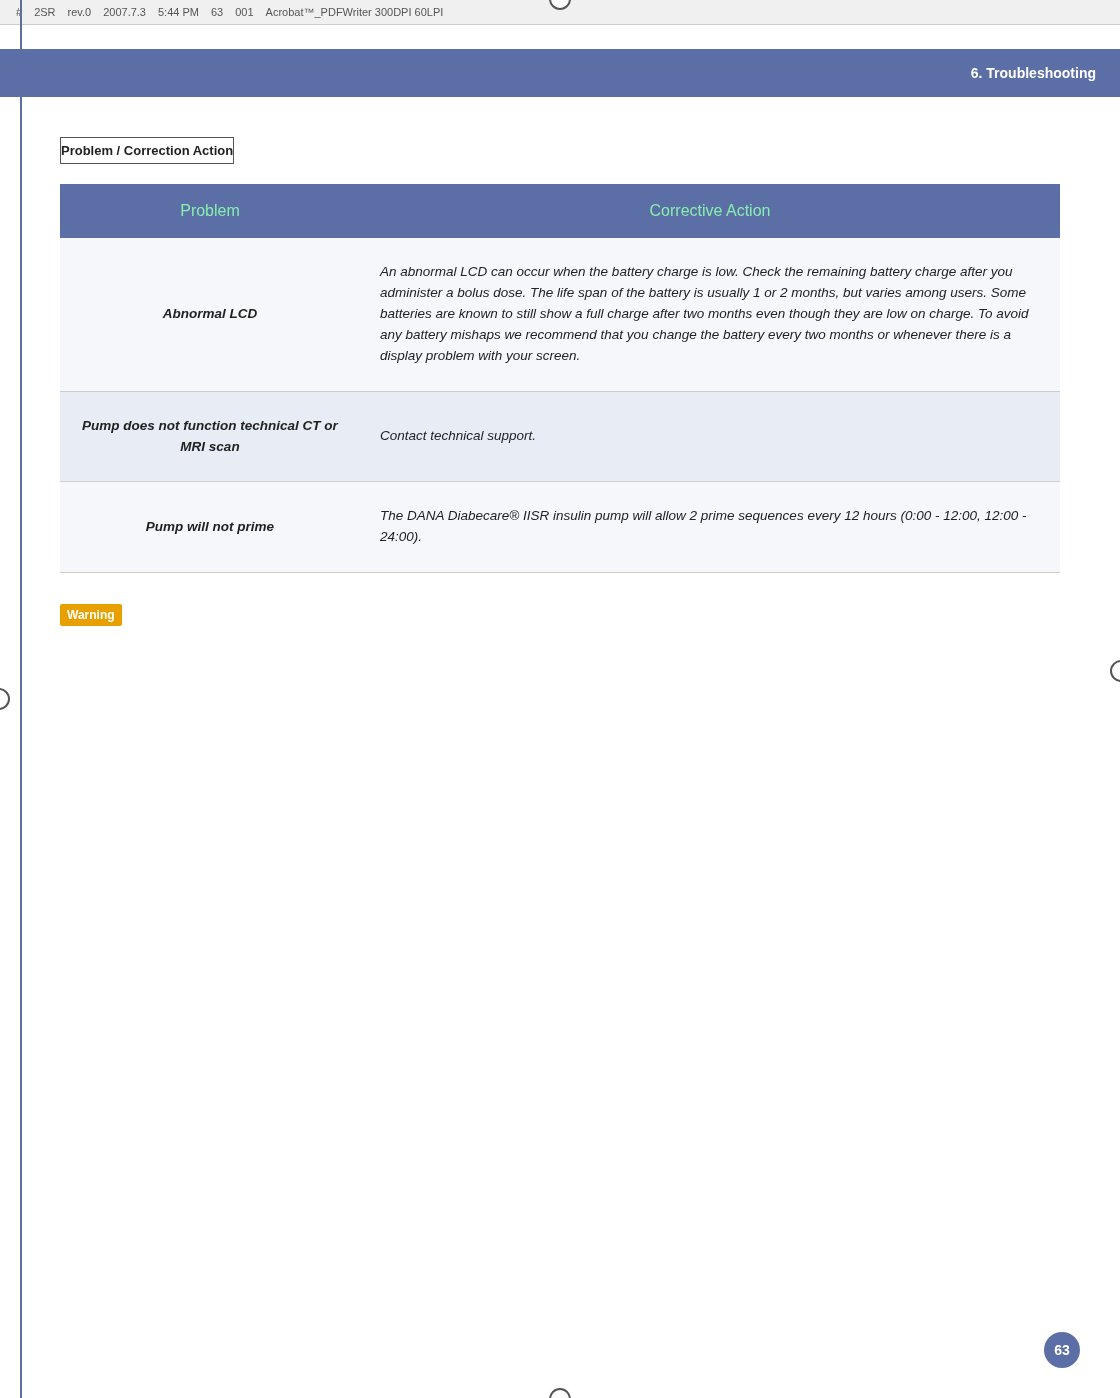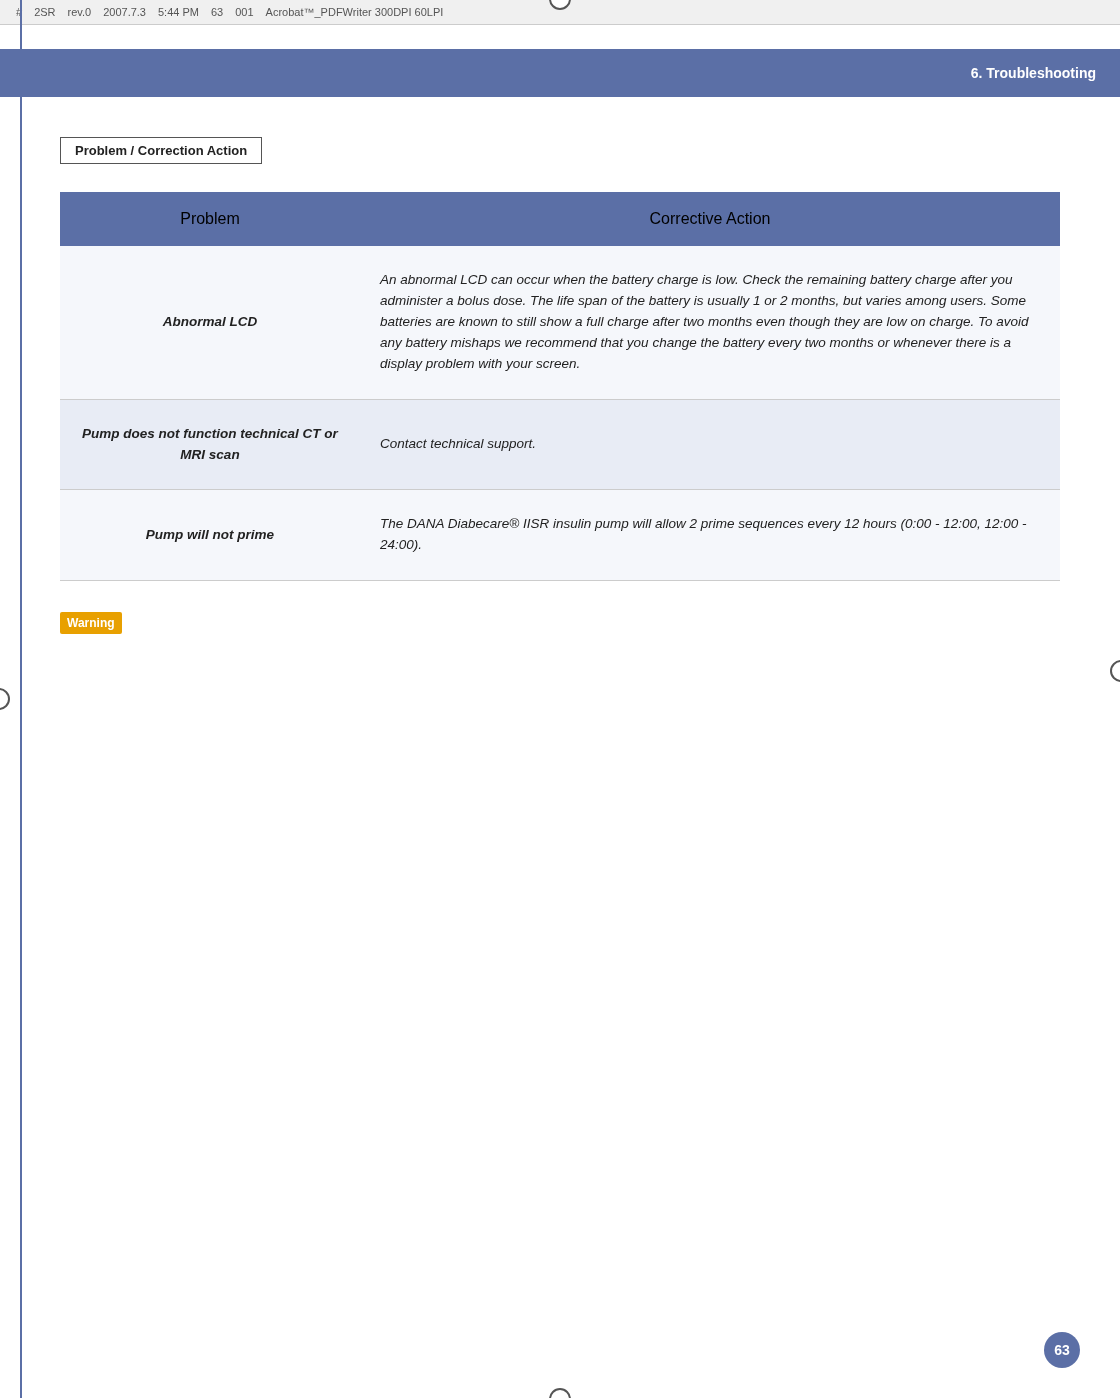--- a/index.html
+++ b/index.html
@@ -47,41 +47,41 @@
     
     .page-content {
       padding: 40px 60px 60px 60px;
       position: relative;
     }
 
     
     .section-label-box {
       display: inline-block;
       border: 1.5px solid #555;
-      padding: 5px 14px;
-      margin-bottom: 28px;
+      padding: 5px 0;
+      margin-bottom: 20px;
       font-weight: bold;
       font-size: 13px;
       color: #222;
       background: #fff;
     }
 
     
     .troubleshoot-table {
       width: 100%;
       border-collapse: collapse;
       margin-bottom: 30px;
     }
 
     .troubleshoot-table thead tr {
       background: #5b6fa6;
     }
 
     .troubleshoot-table thead th {
-      color: #000000;
+      color: #86efac;
       font-size: 16px;
       font-weight: normal;
       padding: 18px 20px;
       text-align: center;
     }
 
     .troubleshoot-table thead th.problem-col {
       width: 30%;
     }
 

